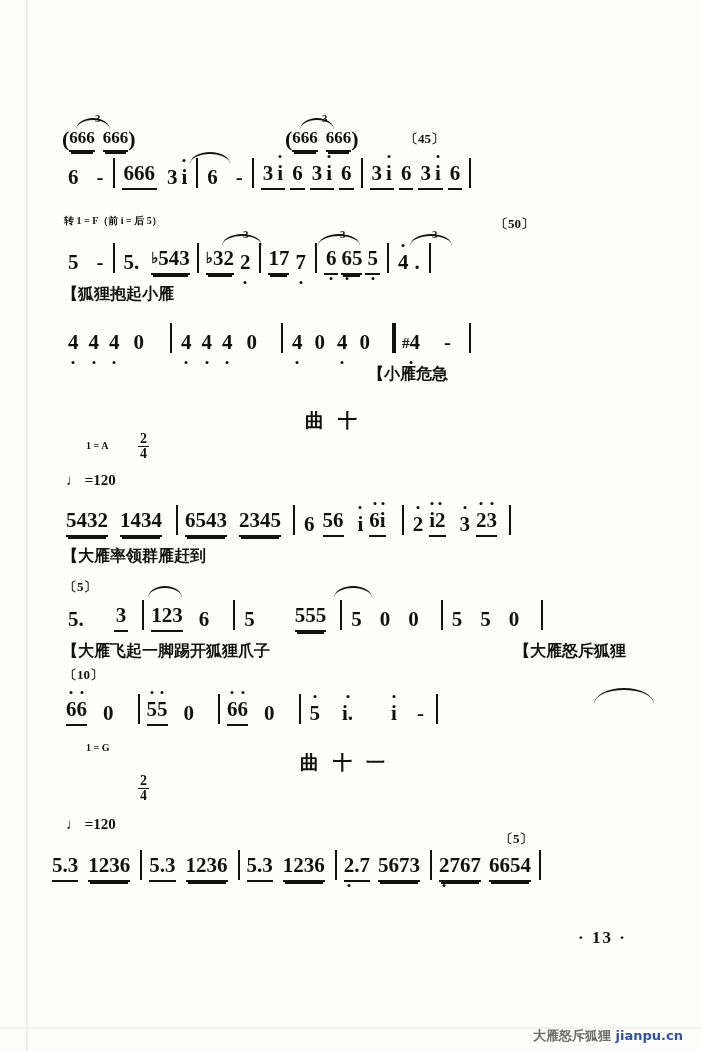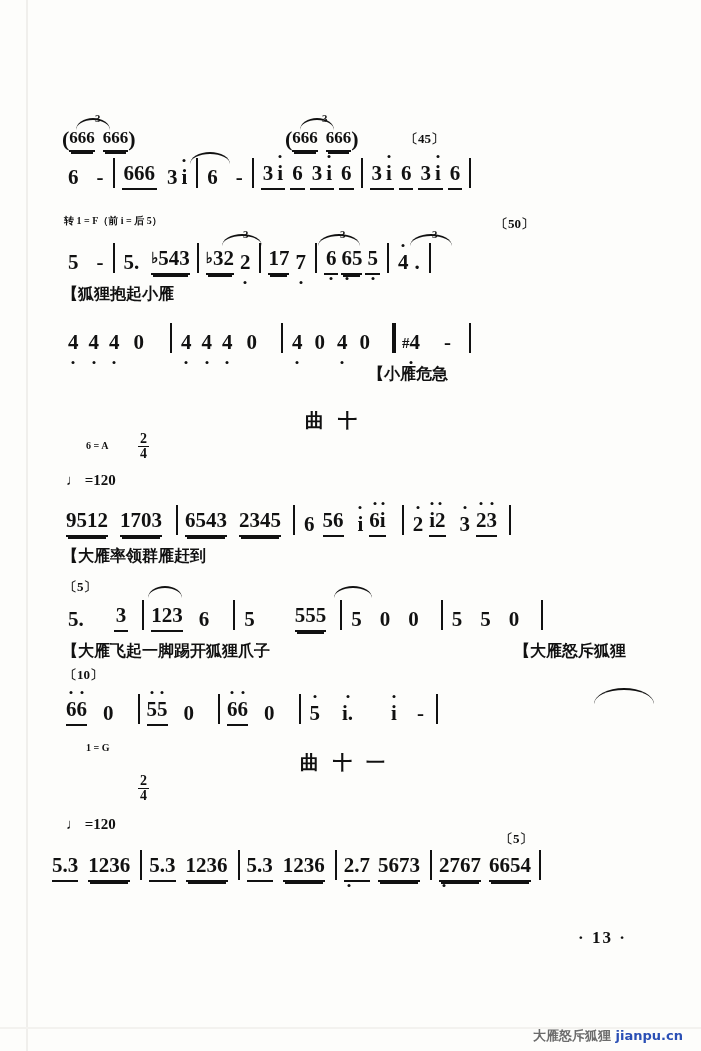--- a/index.html
+++ b/index.html
@@ -295,31 +295,31 @@
       <span style="display:inline-block;width:8px;"></span>
       <span class="n">0</span>
     <span class="thickbar" style="margin-left:20px;"></span>
     <span class="n dotB2"><span class="sharp">#</span>4</span>
       <span class="aug" style="padding-left:22px;">-</span>
     <span class="bar" style="margin-left:16px;"></span>
   </div>
   <div class="lyric" style="left:368px; top:364px;">【小雁危急</div>
 
   <div class="title" style="left:305px; top:408px;">曲十</div>
-  <div class="keysig" style="left:86px; top:440px;">6 = A</div>
+  <div class="keysig" style="left:86px; top:440px;">1 = A</div>
   <div class="timesig" style="left:138px; top:432px;">
     <span class="num">2</span>
       <span class="den">4</span>
   </div>
   <div class="tempo" style="left:66px; top:472px;">♩ =120</div>
 
   <div class="row" style="left:66px; top:505px;">
-    <span class="grp u2">9512</span>
+    <span class="grp u2">5432</span>
       <span style="display:inline-block;width:12px;"></span>
-      <span class="grp u2">1703</span>
+      <span class="grp u2">1434</span>
     <span class="bar" style="margin-left:14px;"></span>
     <span class="grp u2">6543</span>
       <span style="display:inline-block;width:12px;"></span>
       <span class="grp u2">2345</span>
     <span class="bar" style="margin-left:12px;"></span>
     <span class="n">6</span>
       <span style="display:inline-block;width:6px;"></span>
       <span class="grp u1">56</span>
       <span style="display:inline-block;width:12px;"></span>
       <span class="n dotA">i</span>

